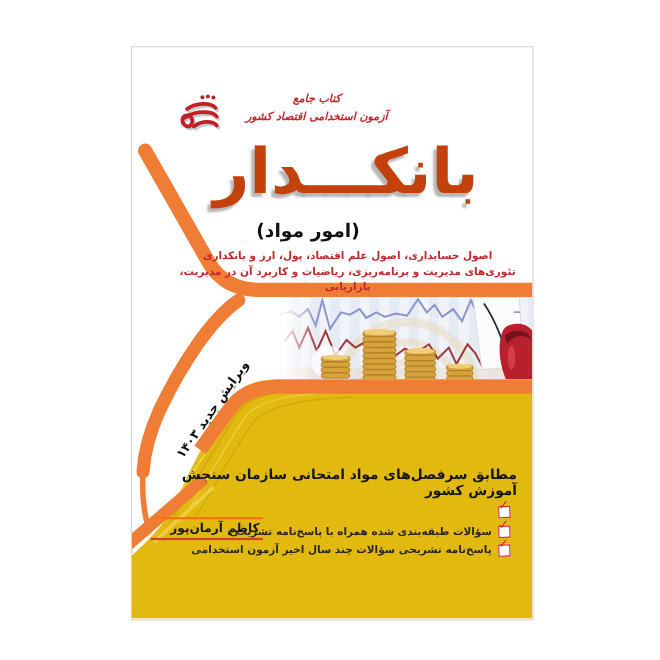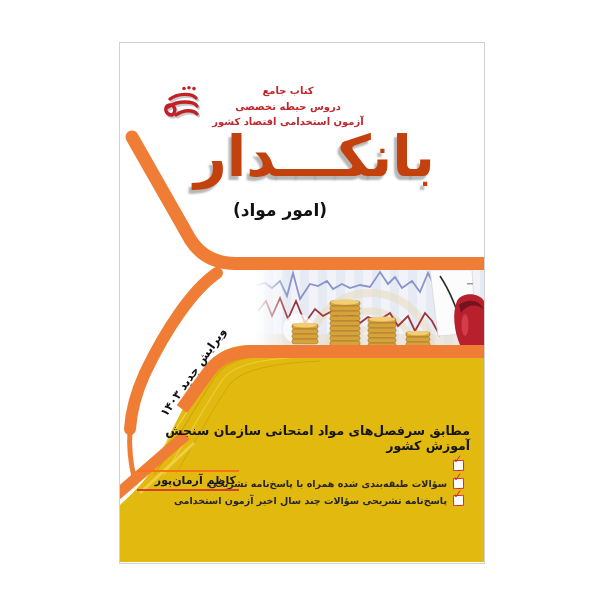--- a/index.html
+++ b/index.html
@@ -3,21 +3,21 @@
 <meta charset="utf-8">
 <style>
   html,body{margin:0;padding:0;background:#fff;}
   .stage{position:relative;width:600px;height:600px;background:#ffffff;overflow:hidden;
          font-family:"DejaVu Sans",sans-serif;}
   .cover{position:absolute;left:119px;top:42px;width:364px;height:520px;
          background:#ffffff;border:1px solid #d2d2d2;box-sizing:content-box;overflow:hidden;}
   .layer{position:absolute;left:0;top:0;}
   .fa{direction:rtl;unicode-bidi:plaintext;}
   .header-lines{position:absolute;left:48px;top:40px;width:240px;text-align:center;
-                color:#c0272d;font-size:10px;font-weight:bold;line-height:15.5px;}
+                color:#c0272d;font-size:10px;font-weight:bold;line-height:15.5px;font-style:italic;}
   .logo-box{position:absolute;left:42px;top:42px;width:40px;height:44px;}
   .book-title{position:absolute;left:75px;top:84px;width:240px;text-align:center;
               font-size:57px;font-weight:bold;color:#c2410c;line-height:1.05;
               text-shadow:-3px 4px 2px rgba(110,110,110,.50);}
   .book-subtitle{position:absolute;left:60px;top:157px;width:200px;text-align:center;
                  font-size:17px;font-weight:bold;color:#111;}
   .desc-lines{position:absolute;left:36px;top:183px;width:320px;text-align:center;
               color:#c0272d;font-size:9.5px;font-weight:bold;line-height:14.5px;}
   .edition{position:absolute;left:8px;top:322px;width:130px;text-align:center;
            font-size:11.5px;font-weight:bold;color:#111;
@@ -161,27 +161,30 @@
         <g fill="#c32026">
           <circle cx="22" cy="3.5" r="1.8"></circle>
             <circle cx="27" cy="2.8" r="1.8"></circle>
             <circle cx="32" cy="3.6" r="1.8"></circle>
         </g>
       </svg>
     </div>
 
     <div class="header-lines fa">
       <div>کتاب جامع</div>
-      <div>دروس حیطه تخصصی</div>
       <div>آزمون استخدامی اقتصاد کشور</div>
     </div>
 
     <div class="book-title fa">بانکـــدار</div>
     <div class="book-subtitle fa">(امور مواد)</div>
 
+    <div class="desc-lines fa">
+      <div>اصول حسابداری، اصول علم اقتصاد، پول، ارز و بانکداری</div>
+      <div>تئوری‌های مدیریت و برنامه‌ریزی، ریاضیات و کاربرد آن در مدیریت، بازاریابی</div>
+    </div>
 
     <div class="edition fa">ویرایش جدید ۱۴۰۳</div>
 
     <div class="features">
       <div class="features-heading fa">مطابق سرفصل‌های مواد امتحانی سازمان سنجش آموزش کشور</div>
       <div class="feature-row">
         <span class="checkbox">
             <span class="tick">✓</span>
           </span>
       </div>

